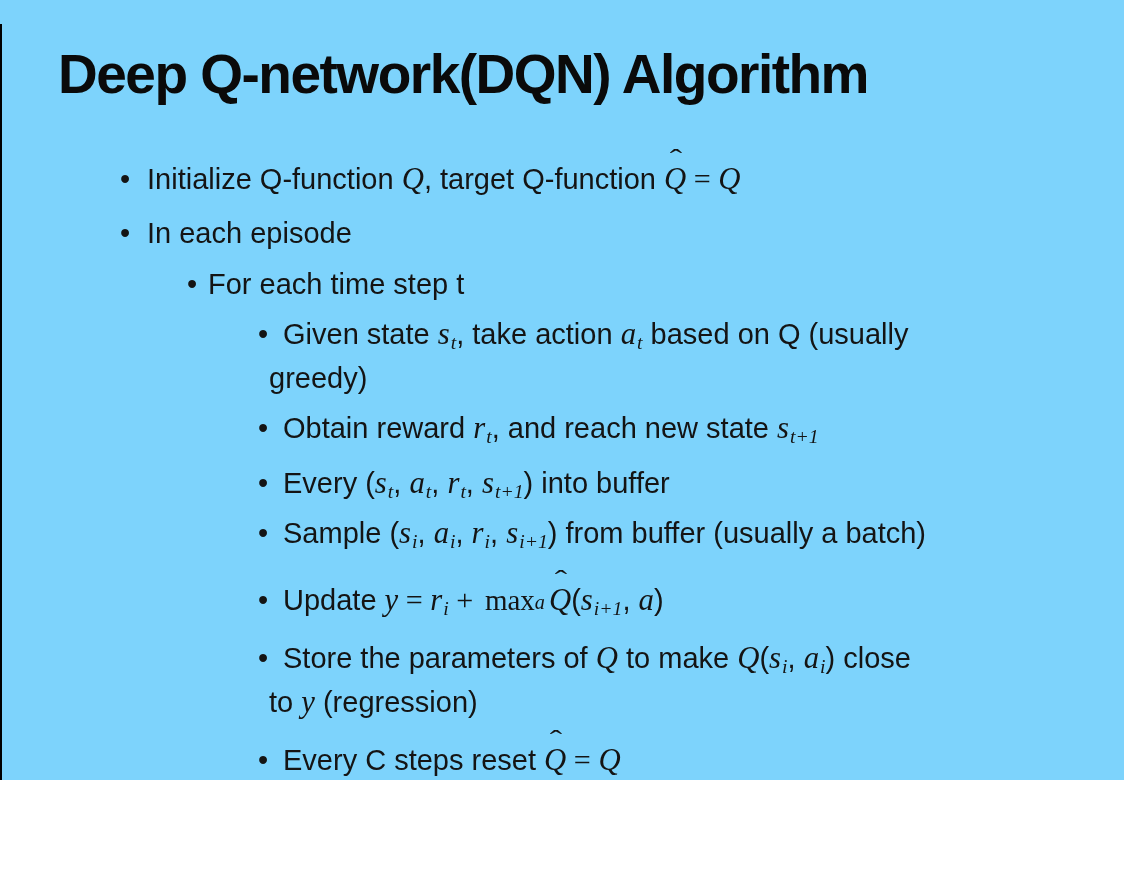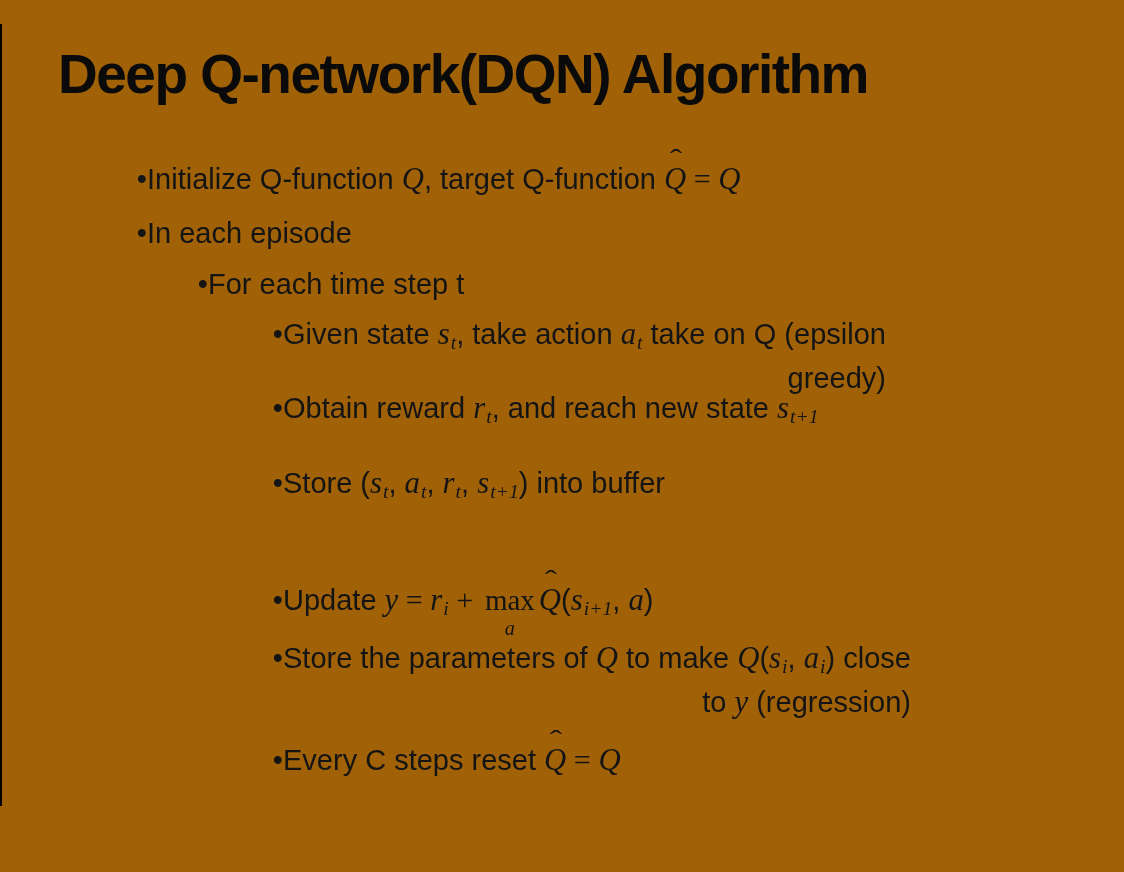--- a/index.html
+++ b/index.html
@@ -1,23 +1,22 @@
 <!DOCTYPE html>
 <html><head>
 <meta charset="utf-8">
 <style>
   html,body{margin:0;padding:0;background:#fff;}
   .slide{
     position:relative;
-    width:1124px;height:872px;
-    background:#a16207;
+    width:1124px;height:780px;
+    background:#7dd3fc;
     overflow:hidden;
     font-family:"Liberation Sans",sans-serif;
     color:#0d0d0d;
-    text-align:right;
   }
   .edge-line{
     position:absolute;left:0;top:24px;width:2px;height:782px;background:#000;
   }
   .title{
     position:absolute;left:58px;top:44px;
     font-size:55px;font-weight:700;letter-spacing:-1.5px;line-height:60px;
     white-space:nowrap;color:#0a0a0a;
   }
   .row{
@@ -26,37 +25,37 @@
     white-space:nowrap;color:#141414;
   }
   .l1{left:72px;margin-left:48px;}
   .l2{left:187px;}
   .l3{left:258px;}
   .dot{display:inline-block;}
   .l1 .dot{width:27px;}
   .l2 .dot{width:21px;}
   .l3 .dot{width:25px;}
   .line{display:block;}
-  .cont{margin-left:23px;}
+  .cont{margin-left:11px;}
   
   .mi{font-family:"Liberation Serif",serif;font-style:italic;font-size:1.06em;}
   .mrm{font-family:"Liberation Serif",serif;font-style:normal;font-size:1.04em;}
   .msub{
     font-family:"Liberation Serif",serif;font-style:italic;
     font-size:0.68em;vertical-align:-0.24em;letter-spacing:0;line-height:0;margin-left:1px;
   }
   .qhat{position:relative;display:inline-block;}
   .qhat .hat{
     position:absolute;top:-0.40em;left:55%;
     transform:translateX(-50%) scaleX(1.5);
     font-family:"Liberation Serif",serif;font-style:normal;
     font-size:0.85em;line-height:1;
   }
   .munder{
-    display:inline-flex;flex-direction:column;align-items:center;
+    display:inline-flex;flex-direction:row;align-items:center;
     vertical-align:baseline;line-height:1;margin:12px 4px;
   }
   .munder .op{font-family:"Liberation Serif",serif;font-style:normal;font-size:1.0em;line-height:1;}
   .munder .uv{font-family:"Liberation Serif",serif;font-style:italic;font-size:0.70em;line-height:1;margin-top:3px;}
 </style>
 </head>
 <body>
 
 <div class="slide">
 
@@ -70,32 +69,35 @@
 
   <div class="row l2" style="top:262px">
     <span class="dot">•</span><span>For each time step t</span>
   </div>
 
   <div class="row l1" style="top:211px">
     <span class="dot">•</span><span>In each episode</span>
   </div>
 
   <div class="row l3" style="top:312px">
-    <span class="line"><span class="dot">•</span><span>Given state </span><span class="mi">s</span><span class="msub">t</span><span>, take action </span><span class="mi">a</span><span class="msub">t</span><span> take on Q (epsilon</span></span>
+    <span class="line"><span class="dot">•</span><span>Given state </span><span class="mi">s</span><span class="msub">t</span><span>, take action </span><span class="mi">a</span><span class="msub">t</span><span> based on Q (usually</span></span>
     <span class="line cont"><span>greedy)</span></span>
   </div>
 
-  <div class="row l3" style="top:386px">
+  <div class="row l3" style="top:406px">
     <span class="dot">•</span><span>Obtain reward </span><span class="mi">r</span><span class="msub">t</span><span>, and reach new state </span><span class="mi">s</span><span class="msub">t+1</span>
   </div>
 
   <div class="row l3" style="top:461px">
-    <span class="dot">•</span><span>Store (</span><span class="mi">s</span><span class="msub">t</span><span>, </span><span class="mi">a</span><span class="msub">t</span><span>, </span><span class="mi">r</span><span class="msub">t</span><span>, </span><span class="mi">s</span><span class="msub">t+1</span><span>) into buffer</span>
+    <span class="dot">•</span><span>Every (</span><span class="mi">s</span><span class="msub">t</span><span>, </span><span class="mi">a</span><span class="msub">t</span><span>, </span><span class="mi">r</span><span class="msub">t</span><span>, </span><span class="mi">s</span><span class="msub">t+1</span><span>) into buffer</span>
   </div>
 
+  <div class="row l3" style="top:511px">
+    <span class="dot">•</span><span>Sample (</span><span class="mi">s</span><span class="msub">i</span><span>, </span><span class="mi">a</span><span class="msub">i</span><span>, </span><span class="mi">r</span><span class="msub">i</span><span>, </span><span class="mi">s</span><span class="msub">i+1</span><span>) from buffer (usually a batch)</span>
+  </div>
 
   <div class="row l3" style="top:574px">
     <span class="dot">•</span><span>Update </span><span class="mi">y</span><span class="mrm"> = </span><span class="mi">r</span><span class="msub">i</span><span class="mrm"> + </span><span class="munder">
         <span class="op">max</span>
         <span class="uv">a</span>
       </span><span class="qhat"><span class="mi">Q</span><span class="hat">ˆ</span></span><span>(</span><span class="mi">s</span><span class="msub">i+1</span><span>, </span><span class="mi">a</span><span>)</span>
   </div>
 
   <div class="row l3" style="top:636px">
     <span class="line"><span class="dot">•</span><span>Store the parameters of </span><span class="mi">Q</span><span> to make </span><span class="mi">Q</span><span>(</span><span class="mi">s</span><span class="msub">i</span><span>, </span><span class="mi">a</span><span class="msub">i</span><span>) close</span></span>

